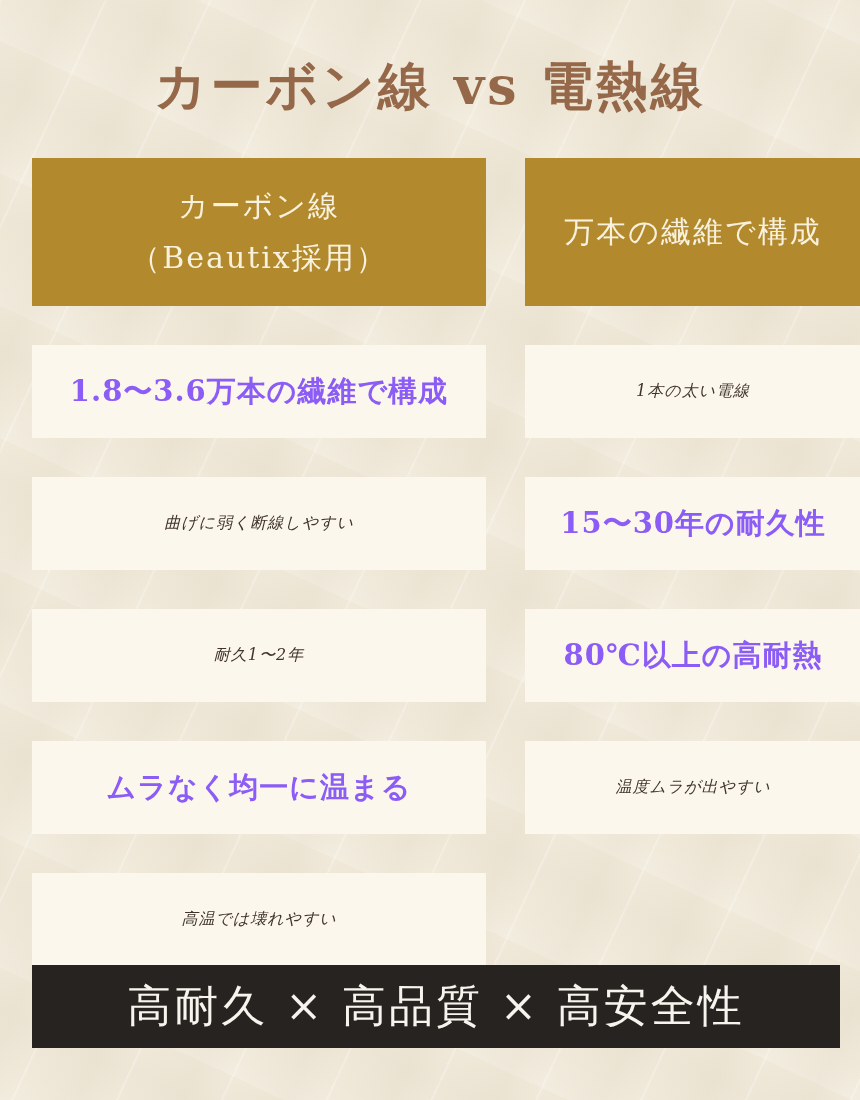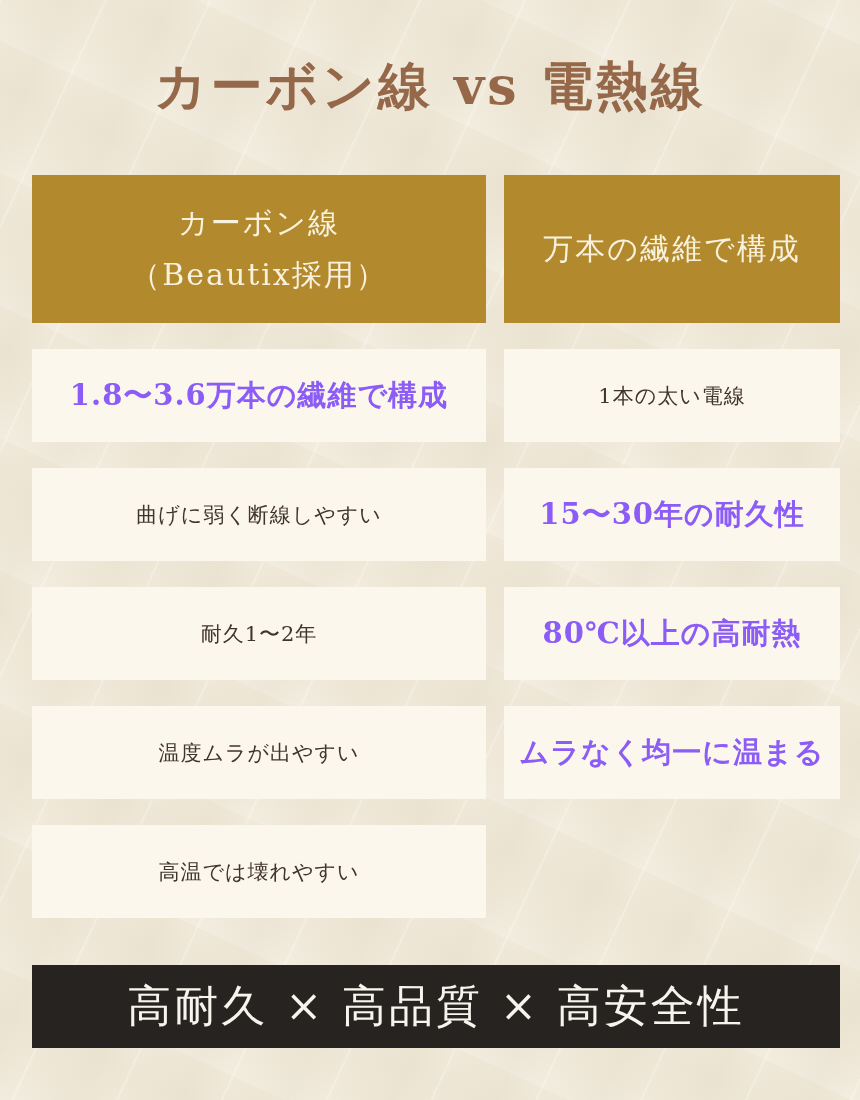--- a/index.html
+++ b/index.html
@@ -30,29 +30,30 @@
     left: 0;
     width: 100%;
     text-align: center;
     font-size: 52px;
     letter-spacing: 3px;
     color: #96684a;
     z-index: 1;
   }
   .grid {
     position: absolute;
-    top: 175px;
+    top: 158px;
     left: 32px;
     width: 808px;
     display: grid;
     grid-template-columns: 454px 336px;
     grid-template-rows: 148px repeat(5, 93px);
     column-gap: 18px;
     row-gap: 26px;
     z-index: 1;
+    gap: 39px;
   }
   .hdr {
     background: #b2892c;
     color: #f8f1dd;
     display: flex;
     flex-direction: column;
     align-items: center;
     justify-content: center;
     text-align: center;
     font-size: 30px;
@@ -66,23 +67,24 @@
     justify-content: center;
     text-align: center;
   }
   .cell.left {
     font-size: 29px;
     font-weight: bold;
     color: #8b5cf6;
     letter-spacing: 1px;
   }
   .cell.right {
-    font-size: 21px;
+    font-size: 16px;
     color: #3f352c;
     letter-spacing: 1px;
+    font-style: italic;
   }
   .footer-bar {
     position: absolute;
     top: 965px;
     left: 32px;
     width: 808px;
     height: 83px;
     background: #272320;
     color: #f7f4ee;
     display: flex;
@@ -112,23 +114,23 @@
 
     <div class="cell left">1.8〜3.6万本の繊維で構成</div>
     <div class="cell right">1本の太い電線</div>
 
     <div class="cell right">曲げに弱く断線しやすい</div>
 
     <div class="cell left">15〜30年の耐久性</div>
     <div class="cell right">耐久1〜2年</div>
 
     <div class="cell left">80℃以上の高耐熱</div>
+    <div class="cell left">ムラなく均一に温まる</div>
+
     <div class="cell right">温度ムラが出やすい</div>
-
-    <div class="cell left">ムラなく均一に温まる</div>
     <div class="cell right">高温では壊れやすい</div>
 
   </div>
 
   <div class="footer-bar">
     <span>高耐久 × 高品質 × 高安全性</span>
   </div>
 
 </div>
 

